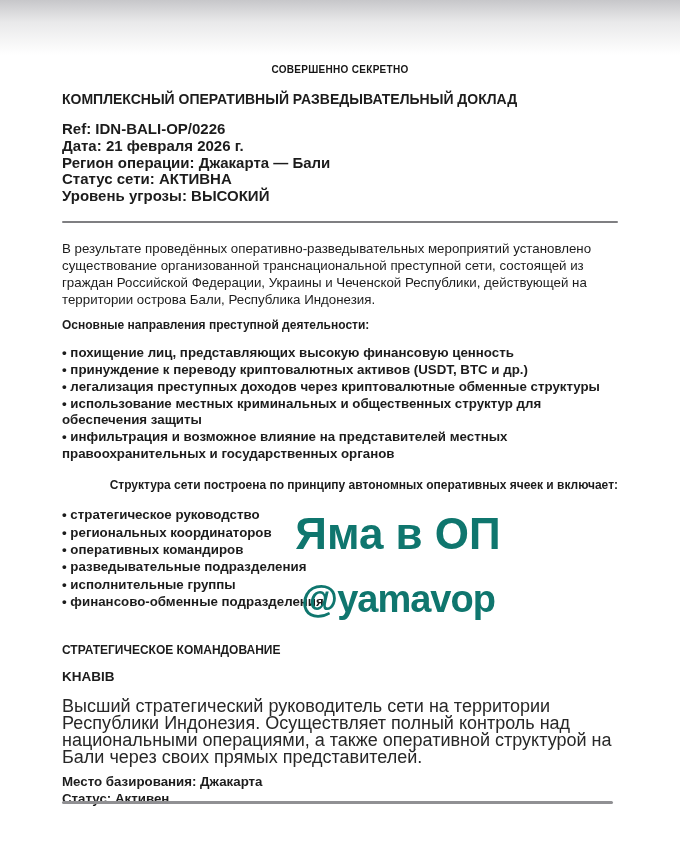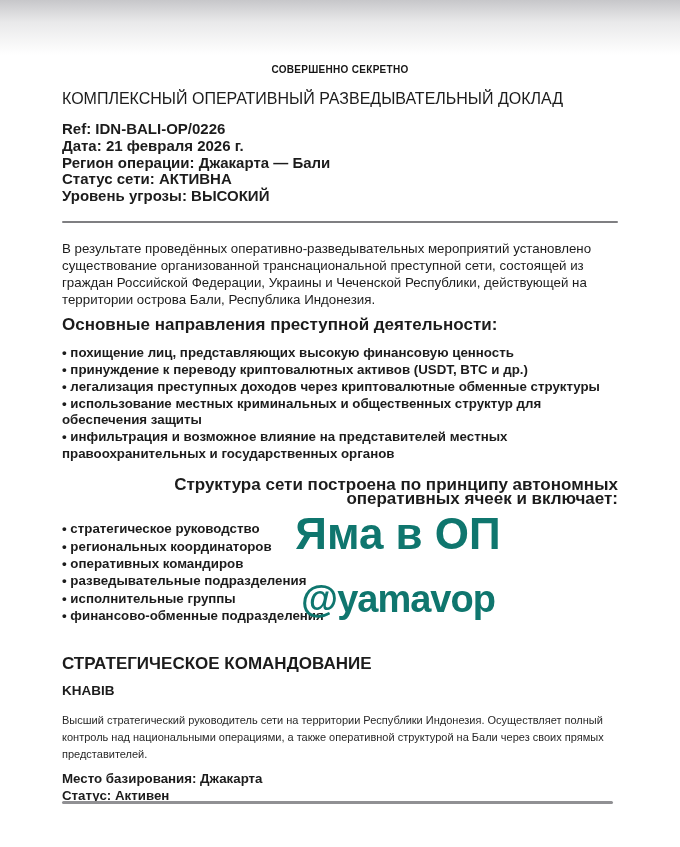--- a/index.html
+++ b/index.html
@@ -15,43 +15,43 @@
     position:absolute; left:0; top:0; width:680px; height:55px;
     background:linear-gradient(180deg, #c7c7ca 0%, #e9e9ea 40%, rgba(255,255,255,0) 100%);
     pointer-events:none;
   }
   .content { position:absolute; left:62px; top:63px; width:556px; }
 
   .classification {
     font-size:10px; font-weight:bold; text-align:center;
     letter-spacing:0.3px; line-height:14px; margin:0 0 15px 0; color:#161616;
   }
-  .doc-title { font-size:16px; font-weight:normal; line-height:14px; margin:8px 0 15px 0; }
+  .doc-title { font-size:14px; font-weight:bold; line-height:14px; margin:8px 0 15px 0; }
 
   .meta { margin:0 0 16px 0; }
   .meta-line { font-size:15px; font-weight:bold; line-height:16.8px; white-space:nowrap; }
 
   .rule { height:2.5px; background:#7f7f82; border-radius:1px; margin:0 0 17px 0; }
 
   .para-bold { font-size:13.3px; font-weight:normal; line-height:17px; margin:0 0 10px 0; }
 
-  .section-head { font-size:17px; font-weight:bold; line-height:14px; margin:0 0 13px 0; }
+  .section-head { font-size:12px; font-weight:bold; line-height:14px; margin:0 0 13px 0; }
   .section-head.structure { margin-bottom:14px;text-align:right; }
 
   .bullets { margin:0; }
   .bullets.first  { margin-bottom:16px; }
   .bullets.second { margin-bottom:33px; }
   .bullet { font-size:13.3px; font-weight:bold; }
   .bullets.first  .bullet { line-height:16.7px; }
   .bullets.second .bullet { line-height:17.3px; }
   .bullet::before { content:"\2022\00a0"; }
 
   .command-head { margin-bottom:13px; }
   .leader-name { font-size:13.5px; font-weight:bold; line-height:14px; margin:0 0 14px 0; }
-  .desc { font-size:11px; font-weight:normal; line-height:17px; color:#282828; margin:0 0 8px 0; }
+  .desc { font-size:18px; font-weight:normal; line-height:17px; color:#282828; margin:0 0 8px 0; }
   .kv-line { font-size:13.3px; font-weight:bold; line-height:16.7px; }
 
   .watermark {
     position:absolute; left:248px; top:512px; width:300px;
     text-align:center; color:#0f766e;
     font-family:Liberation Sans, sans-serif; font-weight:bold;
     pointer-events:none;
   }
   .wm1 { display:block; font-size:44px; line-height:1; }
   .wm2 { display:block; font-size:38px; line-height:1; margin-top:24px; letter-spacing:-1px; }

